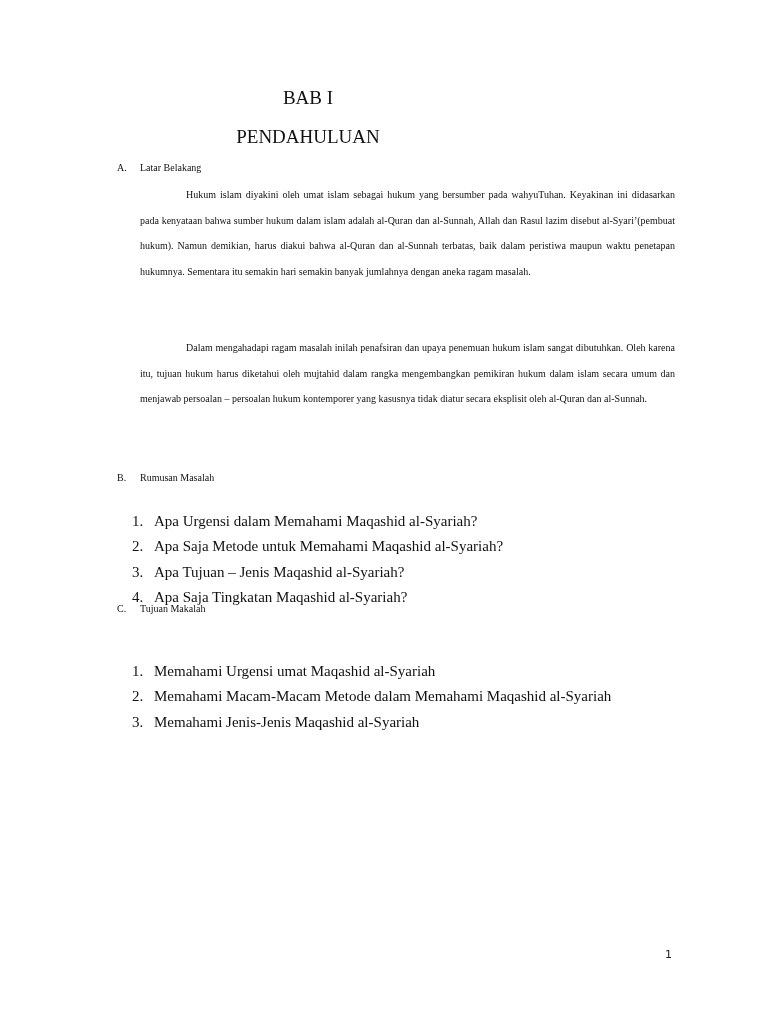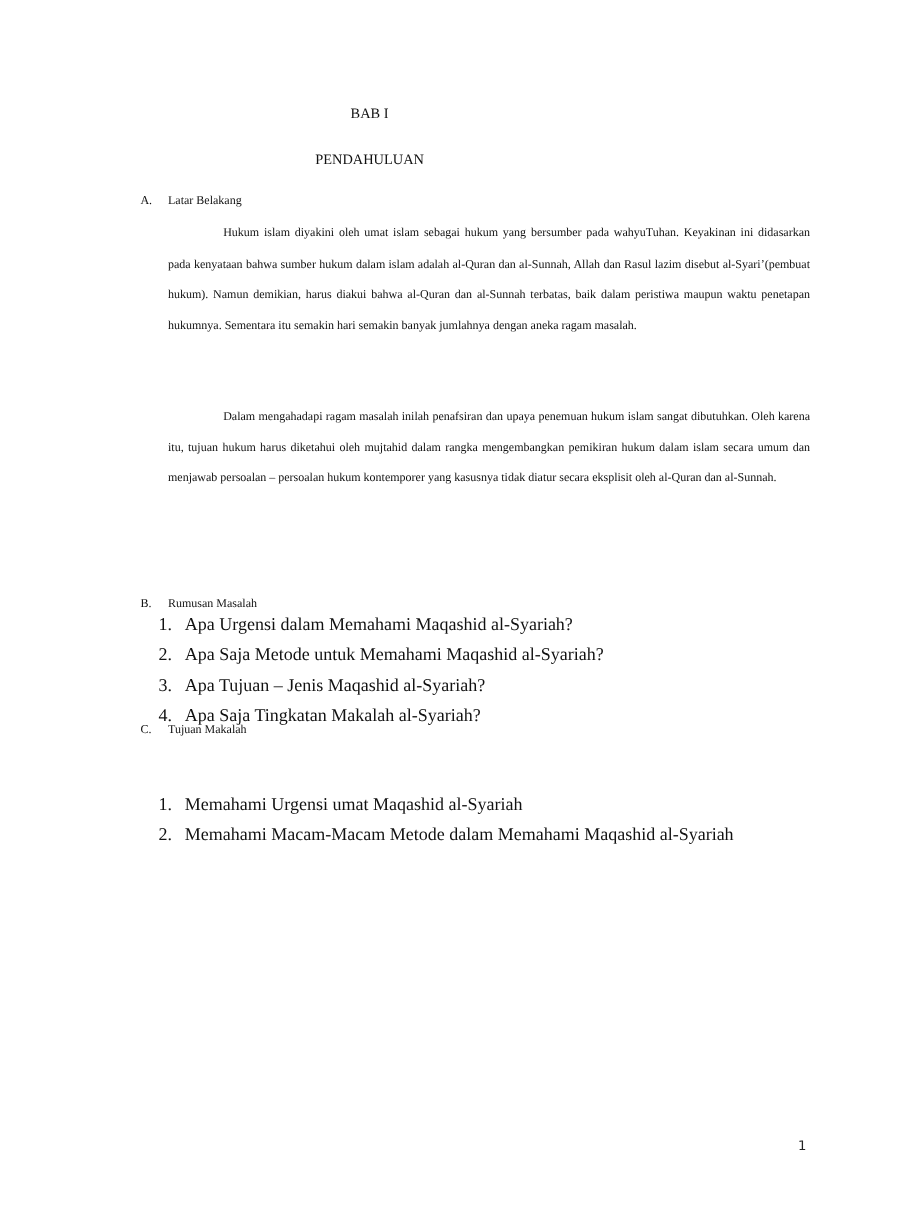--- a/index.html
+++ b/index.html
@@ -2,21 +2,21 @@
 <html><head>
 <meta charset="utf-8">
 <style>
   html, body { margin: 0; padding: 0; }
   body {
     width: 768px; height: 1024px; background: #ffffff; position: relative; overflow: hidden;
     font-family: "Liberation Serif", serif; color: #111111;
   }
   .page { position: absolute; left: 0; top: 0; width: 768px; height: 1024px; background: #ffffff; }
   .center-line {
-    position: absolute; left: 0; width: 616px; text-align: center; font-size: 12px;
+    position: absolute; left: 0; width: 616px; text-align: center; font-size: 19px;
   }
   .sec-head { position: absolute; left: 117px; font-size: 10px; white-space: nowrap; }
   .sec-head .letter { display: inline-block; width: 23px; }
   .para {
     position: absolute; left: 140px; width: 535px; font-size: 10px; line-height: 25.6px;
     text-align: justify; margin: 0;
   }
   .para .indent { display: inline-block; width: 46px; }
   .list { position: absolute; left: 132px; font-size: 15px; margin: 0; padding: 0; list-style: none; }
   .list li { height: 25.4px; line-height: 25.4px; white-space: nowrap; }
@@ -33,32 +33,33 @@
 
   <div class="center-line" style="top:87px">BAB I</div>
   <div class="center-line" style="top:126px">PENDAHULUAN</div>
 
   <div class="sec-head" style="top:162px">
     <span class="letter">A.</span><span>Latar Belakang</span>
   </div>
   <p class="para" style="top:182px"><span class="indent"></span><span>Hukum islam diyakini oleh umat islam sebagai hukum yang bersumber pada wahyuTuhan. Keyakinan ini didasarkan pada kenyataan bahwa sumber hukum dalam islam adalah al-Quran dan al-Sunnah, Allah dan Rasul lazim disebut al-Syari’(pembuat hukum). Namun demikian, harus diakui bahwa al-Quran dan al-Sunnah terbatas, baik dalam peristiwa maupun waktu penetapan hukumnya. Sementara itu semakin hari semakin banyak jumlahnya dengan aneka ragam masalah.</span></p>
   <p class="para" style="top:335px"><span class="indent"></span><span>Dalam mengahadapi ragam masalah inilah penafsiran dan upaya penemuan hukum islam sangat dibutuhkan. Oleh karena itu, tujuan hukum harus diketahui oleh mujtahid dalam rangka mengembangkan pemikiran hukum dalam islam secara umum dan menjawab persoalan – persoalan hukum kontemporer yang kasusnya tidak diatur secara eksplisit oleh al-Quran dan al-Sunnah.</span></p>
 
-  <div class="sec-head" style="top:498px">
+  <div class="sec-head" style="top:472px">
     <span class="letter">B.</span><span>Rumusan Masalah</span>
   </div>
   <ul class="list" style="top:509px">
     <li><span class="num">1.</span><span>Apa Urgensi dalam Memahami Maqashid al-Syariah?</span></li>
     <li><span class="num">2.</span><span>Apa Saja Metode untuk Memahami Maqashid al-Syariah?</span></li>
     <li><span class="num">3.</span><span>Apa Tujuan – Jenis Maqashid al-Syariah?</span></li>
-    <li><span class="num">4.</span><span>Apa Saja Tingkatan Makalah al-Syariah?</span></li>
+    <li><span class="num">4.</span><span>Apa Saja Tingkatan Maqashid al-Syariah?</span></li>
   </ul>
 
   <div class="sec-head" style="top:603px">
     <span class="letter">C.</span><span>Tujuan Makalah</span>
   </div>
   <ul class="list" style="top:659px">
     <li><span class="num">1.</span><span>Memahami Urgensi umat Maqashid al-Syariah</span></li>
     <li><span class="num">2.</span><span>Memahami Macam-Macam Metode dalam Memahami Maqashid al-Syariah</span></li>
+    <li><span class="num">3.</span><span>Memahami Jenis-Jenis Maqashid al-Syariah</span></li>
   </ul>
 
   <div class="page-num">1</div>
 </div>
 
 </body></html>

